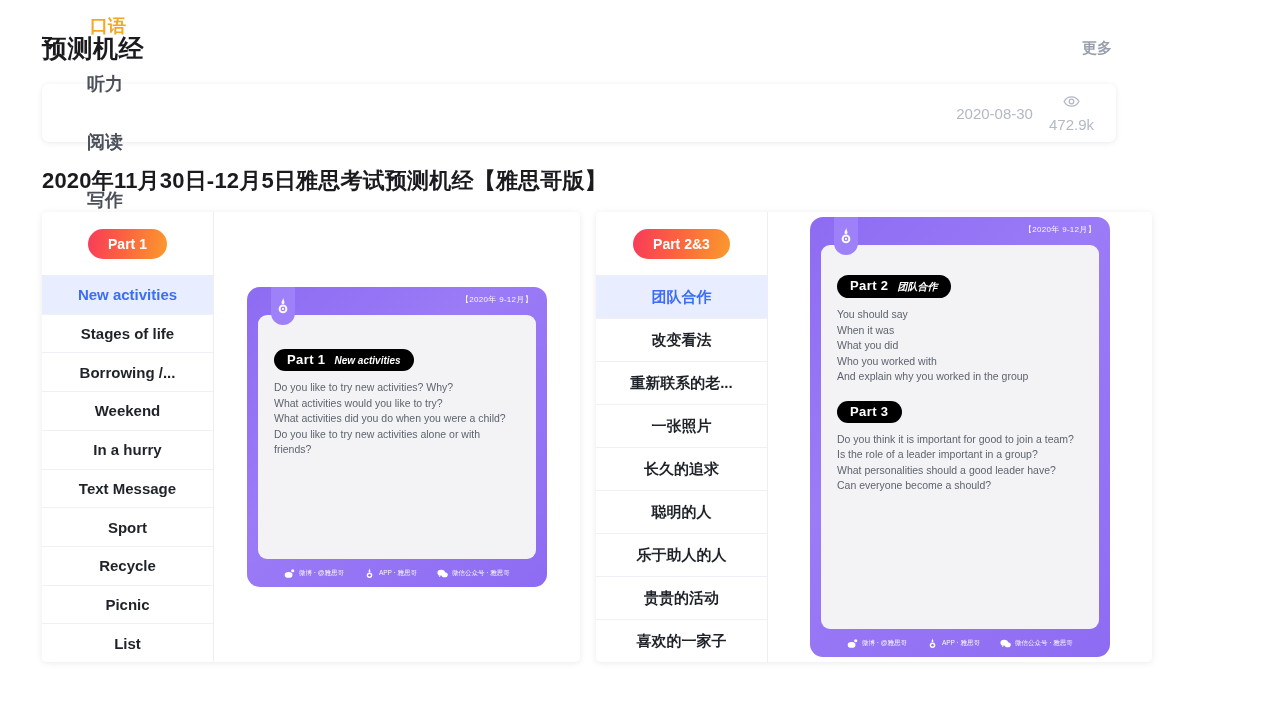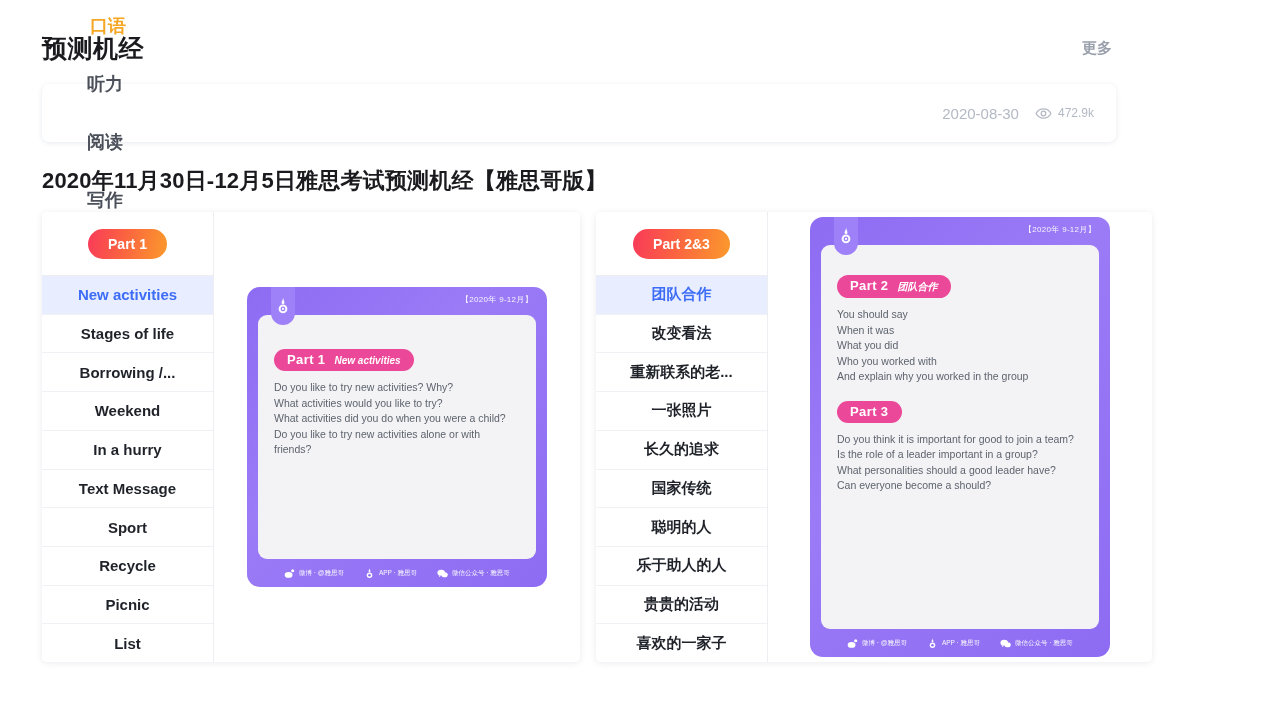--- a/index.html
+++ b/index.html
@@ -38,21 +38,21 @@
   .tabs { display: flex; align-items: center; flex-direction: column; }
   .tab {
     font-size: 18px; font-weight: bold; color: #4a4f59;
     padding: 0 20px; margin-right: 35px; cursor: pointer;
     line-height: 58px;
   }
   .tab:first-child { margin-left: 6px; }
   .tab.active { color: #f5a623; }
   .meta { margin-left: auto; display: flex; align-items: center; gap: 16px; }
   .meta-date { font-size: 15px; color: #b3b9c4; }
-  .meta-views { display: flex; align-items: center; gap: 6px; font-size: 12px; color: #b3b9c4; }
+  .meta-views { display: flex; align-items: center; gap: 6px; font-size: 15px; color: #b3b9c4; flex-direction: column; }
   .eye-ic { width: 17px; height: 17px; display: block; }
 
   
   .main-title {
     margin: 24px 8px 0 42px;
     font-size: 22px; font-weight: bold; color: #1b1b1f;
     letter-spacing: 0.2px;
   }
 
   
@@ -141,21 +141,21 @@
     flex: 1;
     background: #f3f3f5;
     border-radius: 9px;
     padding: 30px 16px 10px 16px;
     overflow: hidden;
   }
   .poster-sm .poster-body { padding-top: 34px; }
 
   .part-chip {
     display: inline-flex; align-items: baseline; gap: 9px;
-    background: #ec4899;
+    background: #000000;
     color: #ffffff;
     border-radius: 999px;
     padding: 3px 13px 4px 13px;
     margin-bottom: 9px;
   }
   .chip-main { font-size: 13px; font-weight: bold; letter-spacing: .4px; }
   .chip-sub { font-size: 10px; font-weight: bold; font-style: italic; }
   .q-list { font-size: 10.5px; line-height: 15.5px; color: #5d636e; }
   .q-list div { }
   .blk-gap { height: 16px; }
@@ -272,21 +272,20 @@
     <div class="panel panel-b">
       <div class="list-col">
         <div class="list-head">
           <span class="part-badge">Part 2&amp;3</span>
         </div>
         <div class="list-item active">团队合作</div>
         <div class="list-item">改变看法</div>
         <div class="list-item">重新联系的老...</div>
         <div class="list-item">一张照片</div>
         <div class="list-item">长久的追求</div>
-        <div class="list-item">国家传统</div>
         <div class="list-item">聪明的人</div>
         <div class="list-item">乐于助人的人</div>
         <div class="list-item">贵贵的活动</div>
         <div class="list-item">喜欢的一家子</div>
       </div>
       <div class="preview-col">
         <div class="poster poster-lg">
           <div class="poster-topline">【2020年 9-12月】</div>
           <div class="poster-tab">
             <svg class="flame-ic" viewBox="0 0 24 30" fill="#ffffff">

